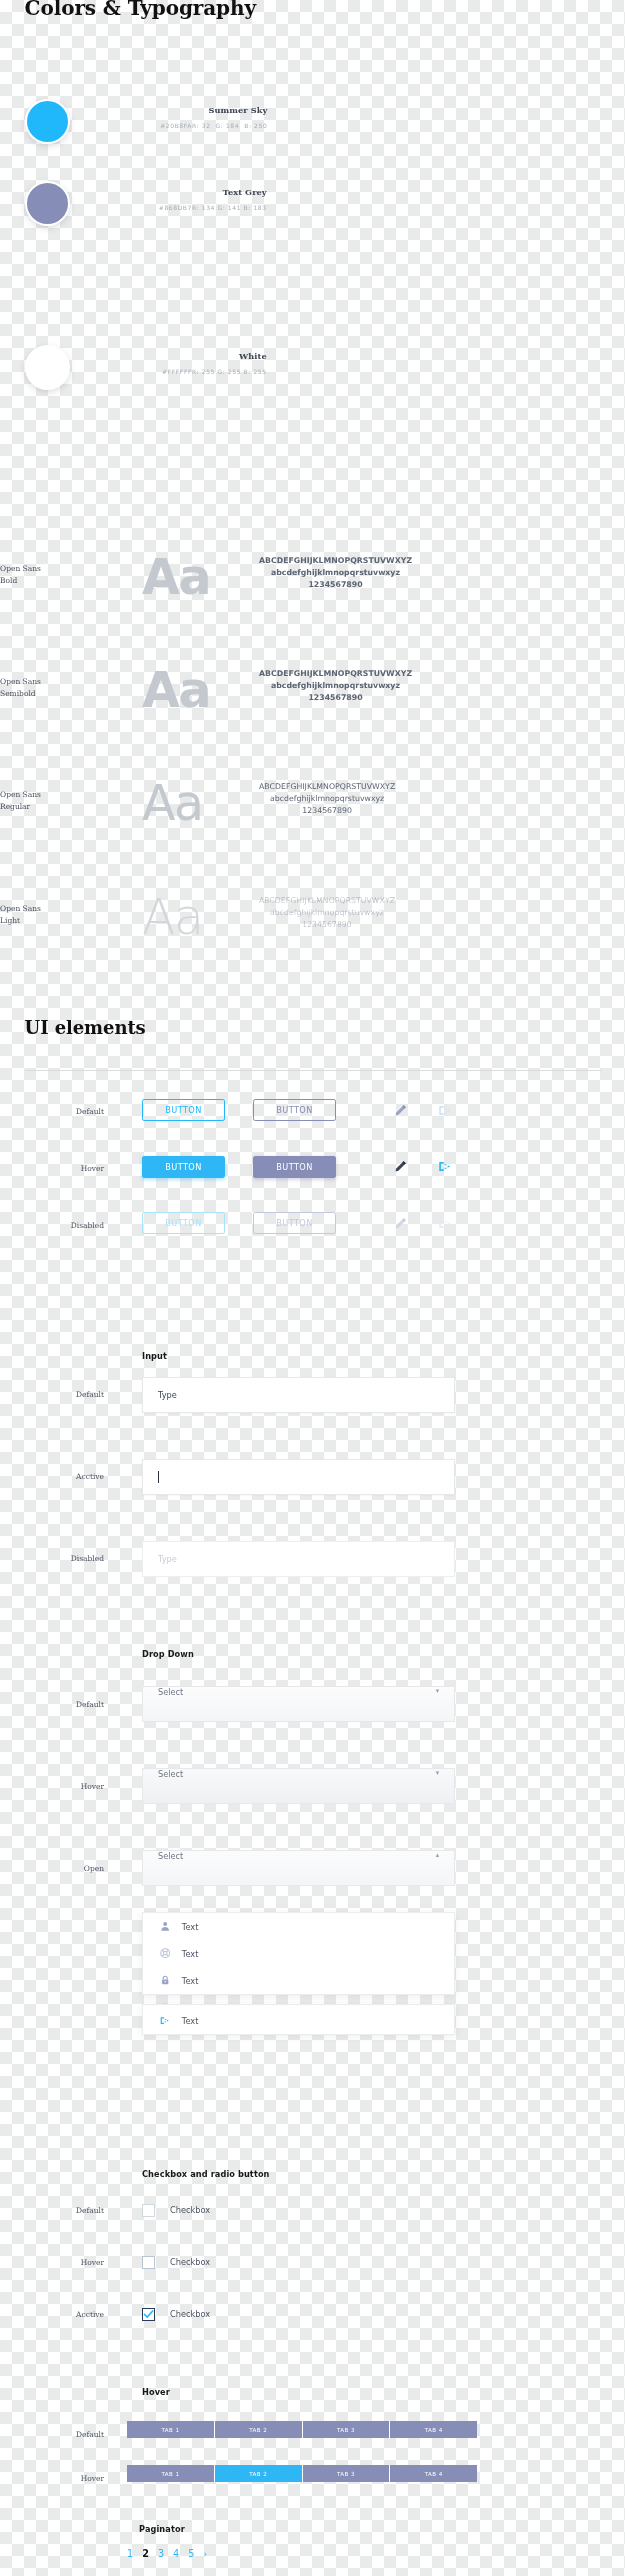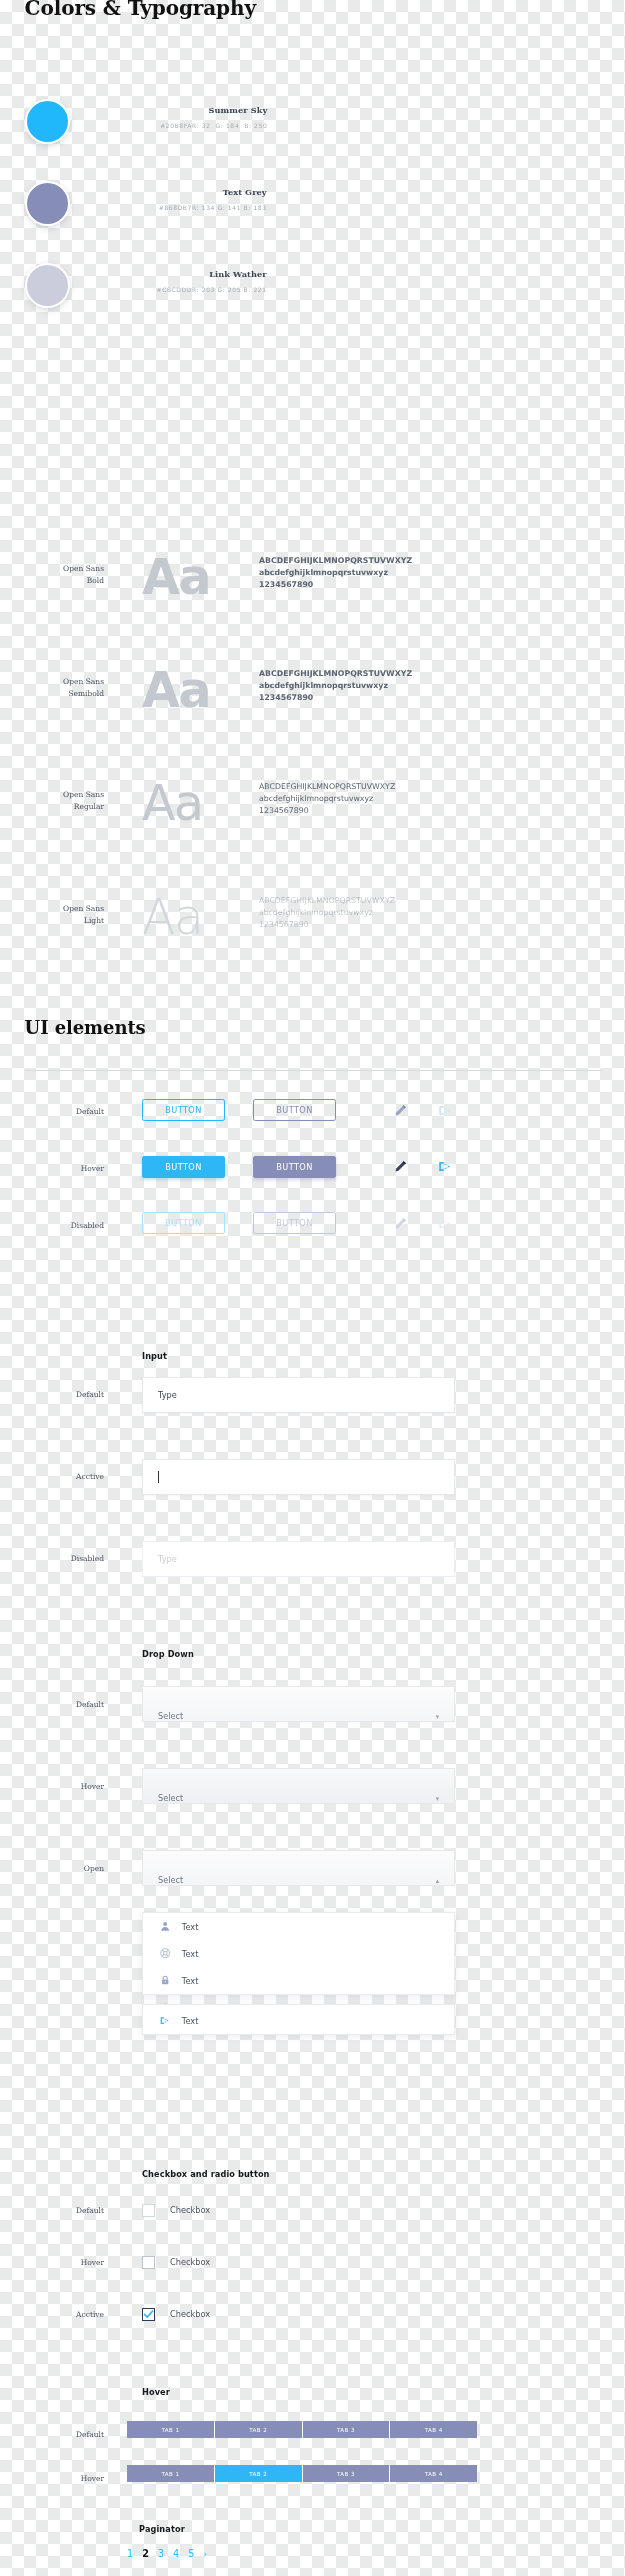--- a/index.html
+++ b/index.html
@@ -64,38 +64,38 @@
     font-family: "DejaVu Sans", sans-serif;
     font-size: 6px; color: #a7adb6; letter-spacing: 0.6px;
   }
   .swatch-hex { width: 73px; }
   .swatch-rgb { white-space: pre; }
 
   
   .type-row { position: absolute; left: 0; width: 626px; height: 73px; }
   .type-label {
     position: absolute; left: 0; top: 13.4px; width: 104px;
-    text-align: right;
     font-family: "DejaVu Serif", "Liberation Serif", serif;
     font-size: 7.5px; line-height: 12px; color: #4a5160;
   }
   .type-aa {
     position: absolute; left: 142px; top: -4.5px;
     font-family: "DejaVu Sans", sans-serif;
     font-size: 49px; line-height: 63px;
     color: #c3c9cf;
     letter-spacing: -1.5px;
   }
   .type-specimen {
     position: absolute; left: 259px; top: 4.5px;
     font-family: "DejaVu Sans", sans-serif;
     color: #5b6472;
     font-size: 7.8px;
     line-height: 12px;
     white-space: nowrap;
+    text-align: center;
   }
   .type-specimen div { white-space: nowrap; }
   .w-bold   { font-weight: 700; }
   .w-semi   { font-weight: 600; }
   .w-reg    { font-weight: 400; }
   .w-light  { font-weight: 300; color: #9aa3ae; }
   .aa-bold  { font-weight: 700; }
   .aa-semi  { font-weight: 600; }
   .aa-reg   { font-weight: 400; }
   .aa-light { font-weight: 300; color: #d2d7dc; }
@@ -155,21 +155,21 @@
   .field-disabled{ color: #c9ced6; background:#ffffff; box-shadow: none; border-color:#eceef1;}
   .caret {
     display:inline-block; width: 0.7px; height: 12px; background: #2b3240;
   }
 
   
   .select {
     position: absolute; left: 142px; width: 313px; height: 36px;
     background: linear-gradient(180deg,#fcfcfd 0%, #f4f5f7 100%);
     border: 0.7px solid #e6e8ec;
-    display: flex; align-items: flex-end; justify-content: space-between;
+    display: flex; align-items: flex-start; justify-content: space-between;
     padding: 0 15px;
     font-family: "DejaVu Sans", sans-serif;
     font-size: 8.2px; color: #6e7684;
   }
   .select.hover { background: linear-gradient(180deg,#f8f9fa 0%, #eef0f3 100%); }
   .select.open  { background: linear-gradient(180deg,#fcfcfd 0%, #f4f5f7 100%); }
   .chev { font-size: 6.7px; color: #9aa1ad; }
 
   .dd-menu {
     position: absolute; left: 142px; width: 313px;
@@ -245,31 +245,31 @@
     <div class="swatch-disc" style="background:#868DB7"></div>
     <div class="swatch-info">
       <div class="swatch-name">Text Grey</div>
       <div class="swatch-meta">
         <span class="swatch-hex">#868DB7</span>
         <span class="swatch-rgb">R: 134 G: 141 B: 183</span>
       </div>
     </div>
   </div>
 
-  <div class="swatch-row" style="top:263px">
-    <div class="swatch-disc" style="background:#CBCDDD"></div>
+
+  <div class="swatch-row" style="top:345px">
+    <div class="swatch-disc" style="background:#FFFFFF"></div>
     <div class="swatch-info">
-      <div class="swatch-name">Link Wather</div>
+      <div class="swatch-name">White</div>
       <div class="swatch-meta">
-        <span class="swatch-hex">#CBCDDD</span>
-        <span class="swatch-rgb">R: 203 G: 205 B: 221</span>
+        <span class="swatch-hex">#FFFFFF</span>
+        <span class="swatch-rgb">R: 255 G: 255 B: 255</span>
       </div>
     </div>
   </div>
-
 
 
   <div class="type-row" style="top:550px">
     <div class="type-label">
       <div>Open Sans</div>
       <div>Bold</div>
     </div>
     <div class="type-aa aa-bold">Aa</div>
     <div class="type-specimen w-bold">
       <div>ABCDEFGHIJKLMNOPQRSTUVWXYZ</div>

